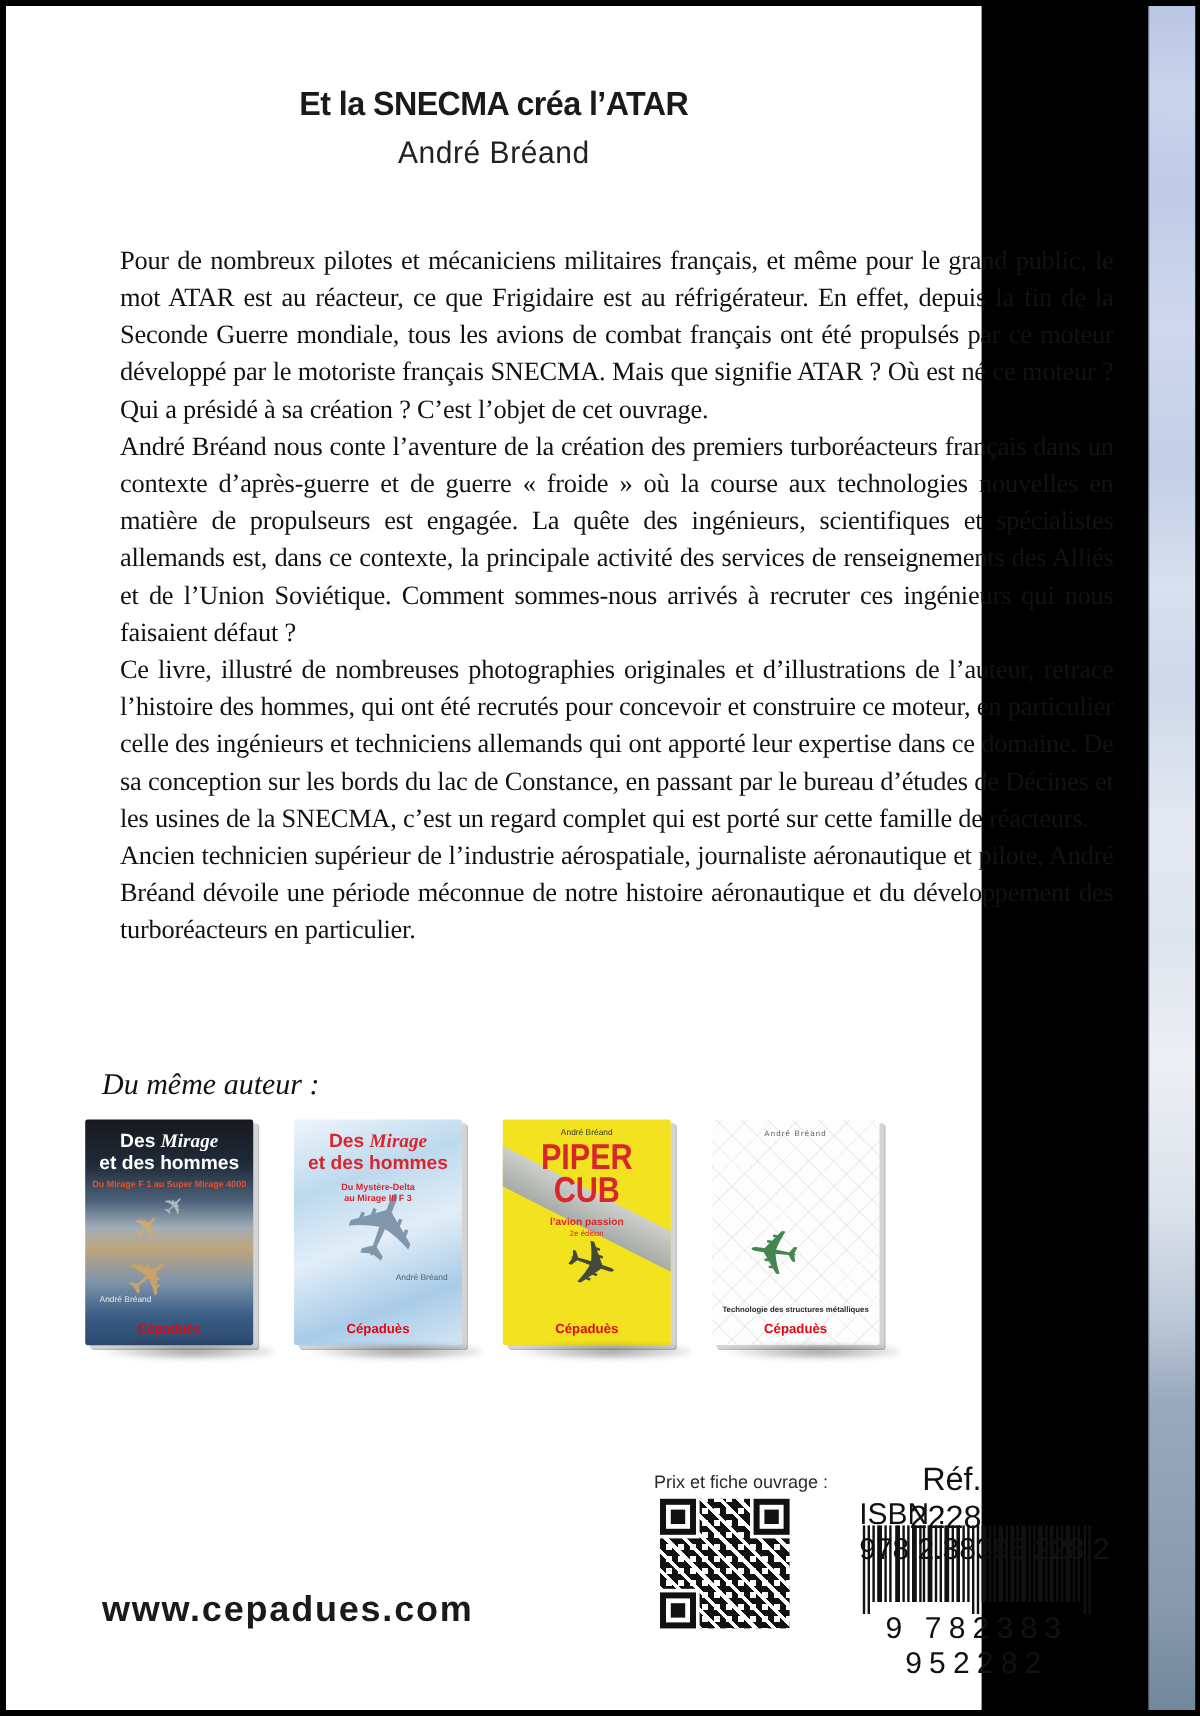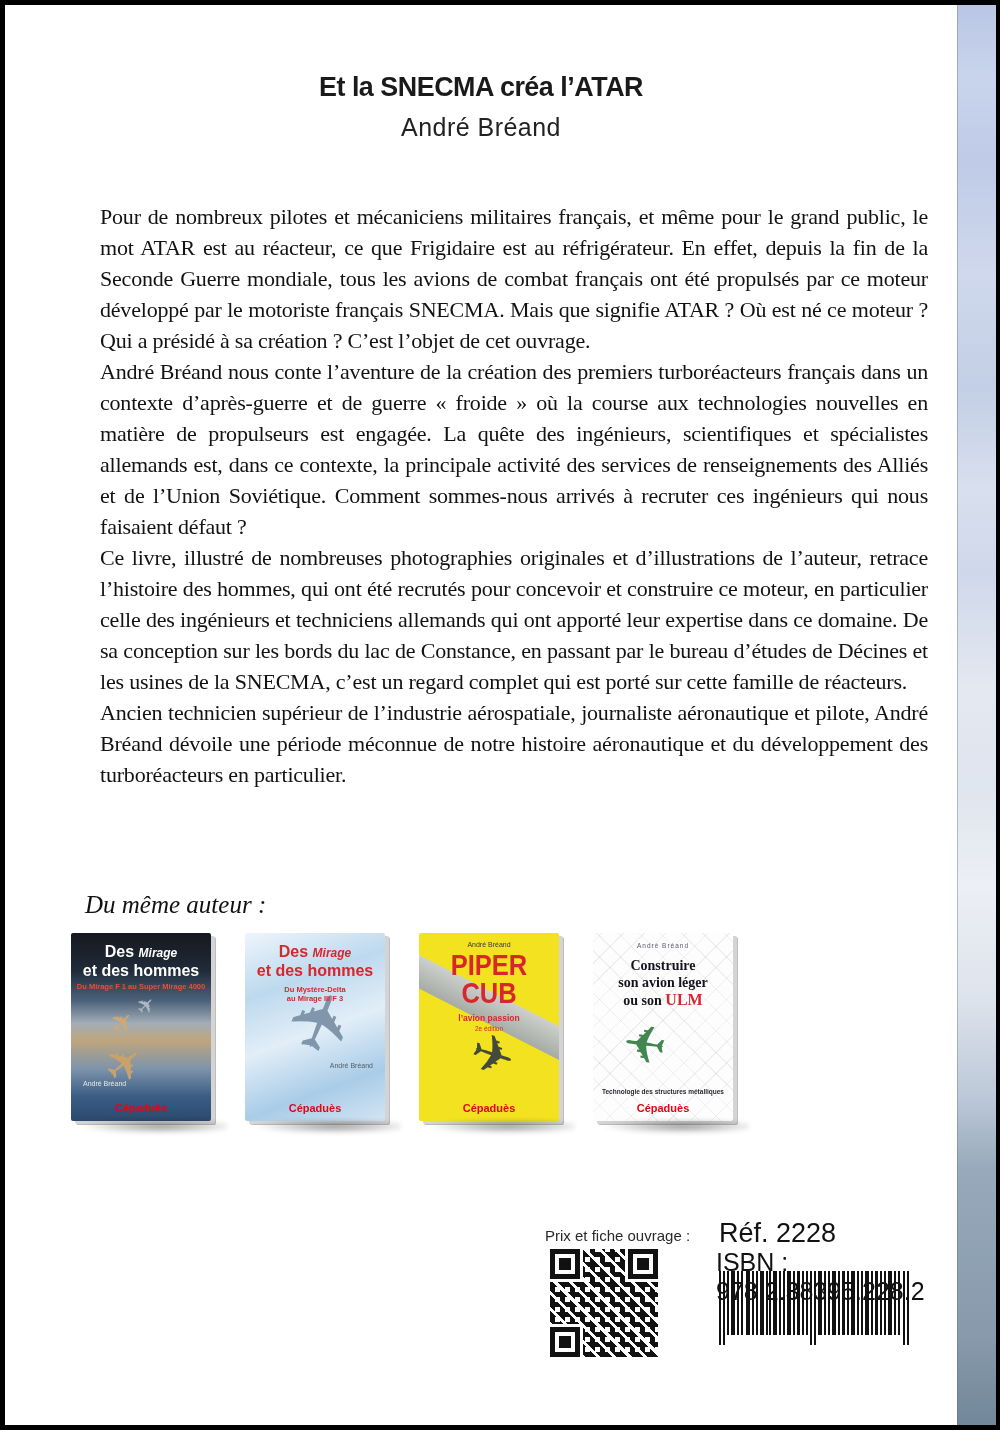--- a/index.html
+++ b/index.html
@@ -1,18 +1,18 @@
 <!DOCTYPE html>
 <html lang="fr"><head>
 <meta charset="utf-8">
 <style>
   html,body{margin:0;padding:0;background:#444;}
   .sheet{position:relative;width:1000px;height:1430px;background:#000;overflow:hidden;
          font-family:"Liberation Serif",serif;}
-  .page{position:absolute;left:5px;top:5px;width:952px;height:1420px;background:#ffffff;}
+  .page{position:absolute;left:5px;top:5px;width:813px;height:1420px;background:#ffffff;}
   .sky-strip{position:absolute;left:957px;top:5px;width:38px;height:1420px;
     border-left:1px solid rgba(90,100,120,.35);
     background:linear-gradient(180deg,
       #b9c6e4 0%,#c9d4ec 5%,#bfcbe7 11%,#cfd8ec 19%,#c3cfe6 27%,#d8dfee 34%,
       #cfd8ea 40%,#e3e8f1 48%,#dfe5ee 55%,#eceff4 62%,#dde3ec 70%,#bcc8d8 77%,
       #97a9bb 82%,#8fa2b4 88%,#8799ab 94%,#72879a 100%);}
   
   .hdr{position:absolute;top:66px;left:0;width:100%;text-align:center;}
   .book-title{font-family:"Liberation Sans",sans-serif;font-weight:bold;font-size:28px;
     color:#1a1a1a;letter-spacing:-.5px;transform:scaleX(.96);margin:0;}
@@ -35,21 +35,21 @@
   .cover .plane{position:absolute;font-family:"DejaVu Sans",sans-serif;line-height:1;}
   .pub{position:absolute;bottom:7px;width:100%;text-align:center;
     font-family:"Liberation Sans",sans-serif;font-weight:bold;font-size:11px;color:#e20613;}
   .mini-author{position:absolute;font-family:"Liberation Sans",sans-serif;}
   
   .b1 .cover{background:linear-gradient(180deg,#16181e 0%,#202b39 20%,#4c627a 36%,
       #a2adb8 48%,#bfa67d 57%,#7e94ab 72%,#3a5d85 87%,#2b496d 100%);}
   .b-title{position:absolute;top:10px;left:0;width:100%;text-align:center;
     font-family:"Liberation Sans",sans-serif;font-weight:bold;font-size:16px;line-height:18px;}
   .b1 .b-title{color:#fff;}
-  .b-title .script{font-family:Liberation Sans, sans-serif;font-style:italic;font-size:12px;}
+  .b-title .script{font-family:Liberation Serif, serif;font-style:italic;font-size:16px;}
   .b-sub{position:absolute;top:49px;left:0;width:100%;text-align:center;
     font-family:"Liberation Sans",sans-serif;font-weight:bold;font-size:7.5px;color:#e8502e;}
   .b1 .mini-author{bottom:34px;left:12px;font-size:7px;color:#e8e8e8;}
   
   .b2 .cover{background:linear-gradient(160deg,#eef5fb 0%,#bdd9ee 28%,#e2eef7 52%,
       #a9cce8 78%,#d3e5f4 100%);}
   .b2 .b-title{color:#d8262c;}
   .b2 .b-sub{color:#d8262c;top:52px;line-height:9px;}
   .b2 .mini-author{bottom:52px;right:12px;font-size:7px;color:#55606b;}
   
@@ -167,34 +167,29 @@
           </div>
           <div class="b3-sub">l’avion passion</div>
           <div class="b3-ed">2e édition</div>
           <div class="pub">Cépaduès</div>
         </div>
       </div>
 
       <div class="book b4">
         <div class="cover">
           <div class="mini-author">André Bréand</div>
-          <div class="b4-title">
-            <span>Construire</span><br>
-            <span>son avion léger</span><br>
-            <span>ou son</span>
-            <span class="accent">ULM</span>
-          </div>
           <span class="plane" style="top:86px;left:30px;font-size:52px;color:#44864f;transform:rotate(8deg) scaleX(-1);">✈</span>
           <div class="b4-cap">Technologie des structures métalliques</div>
           <div class="pub">Cépaduès</div>
         </div>
       </div>
 
     </div>
 
+    <div class="website">www.cepadues.com</div>
 
     <div class="qr-label">Prix et fiche ouvrage :</div>
     <div class="qr-outer">
       <div class="qr-inner">
         <div class="finder tl"></div>
         <div class="finder tr"></div>
         <div class="finder bl"></div>
       </div>
     </div>
 
@@ -241,18 +236,19 @@
           <rect x="156" y="0" width="3" height="64"></rect>
             <rect x="161" y="0" width="2" height="64"></rect>
           <rect x="165" y="0" width="2" height="64"></rect>
             <rect x="169" y="0" width="4" height="64"></rect>
           <rect x="175" y="0" width="2" height="64"></rect>
             <rect x="179" y="0" width="2" height="64"></rect>
           <rect x="184" y="0" width="2" height="74"></rect>
             <rect x="188" y="0" width="2" height="74"></rect>
         </g>
       </svg>
+      <div class="barcode-digits">9 782383 952282</div>
     </div>
 
   </div>
 
   <div class="sky-strip"></div>
 </div>
 
 </body></html>

